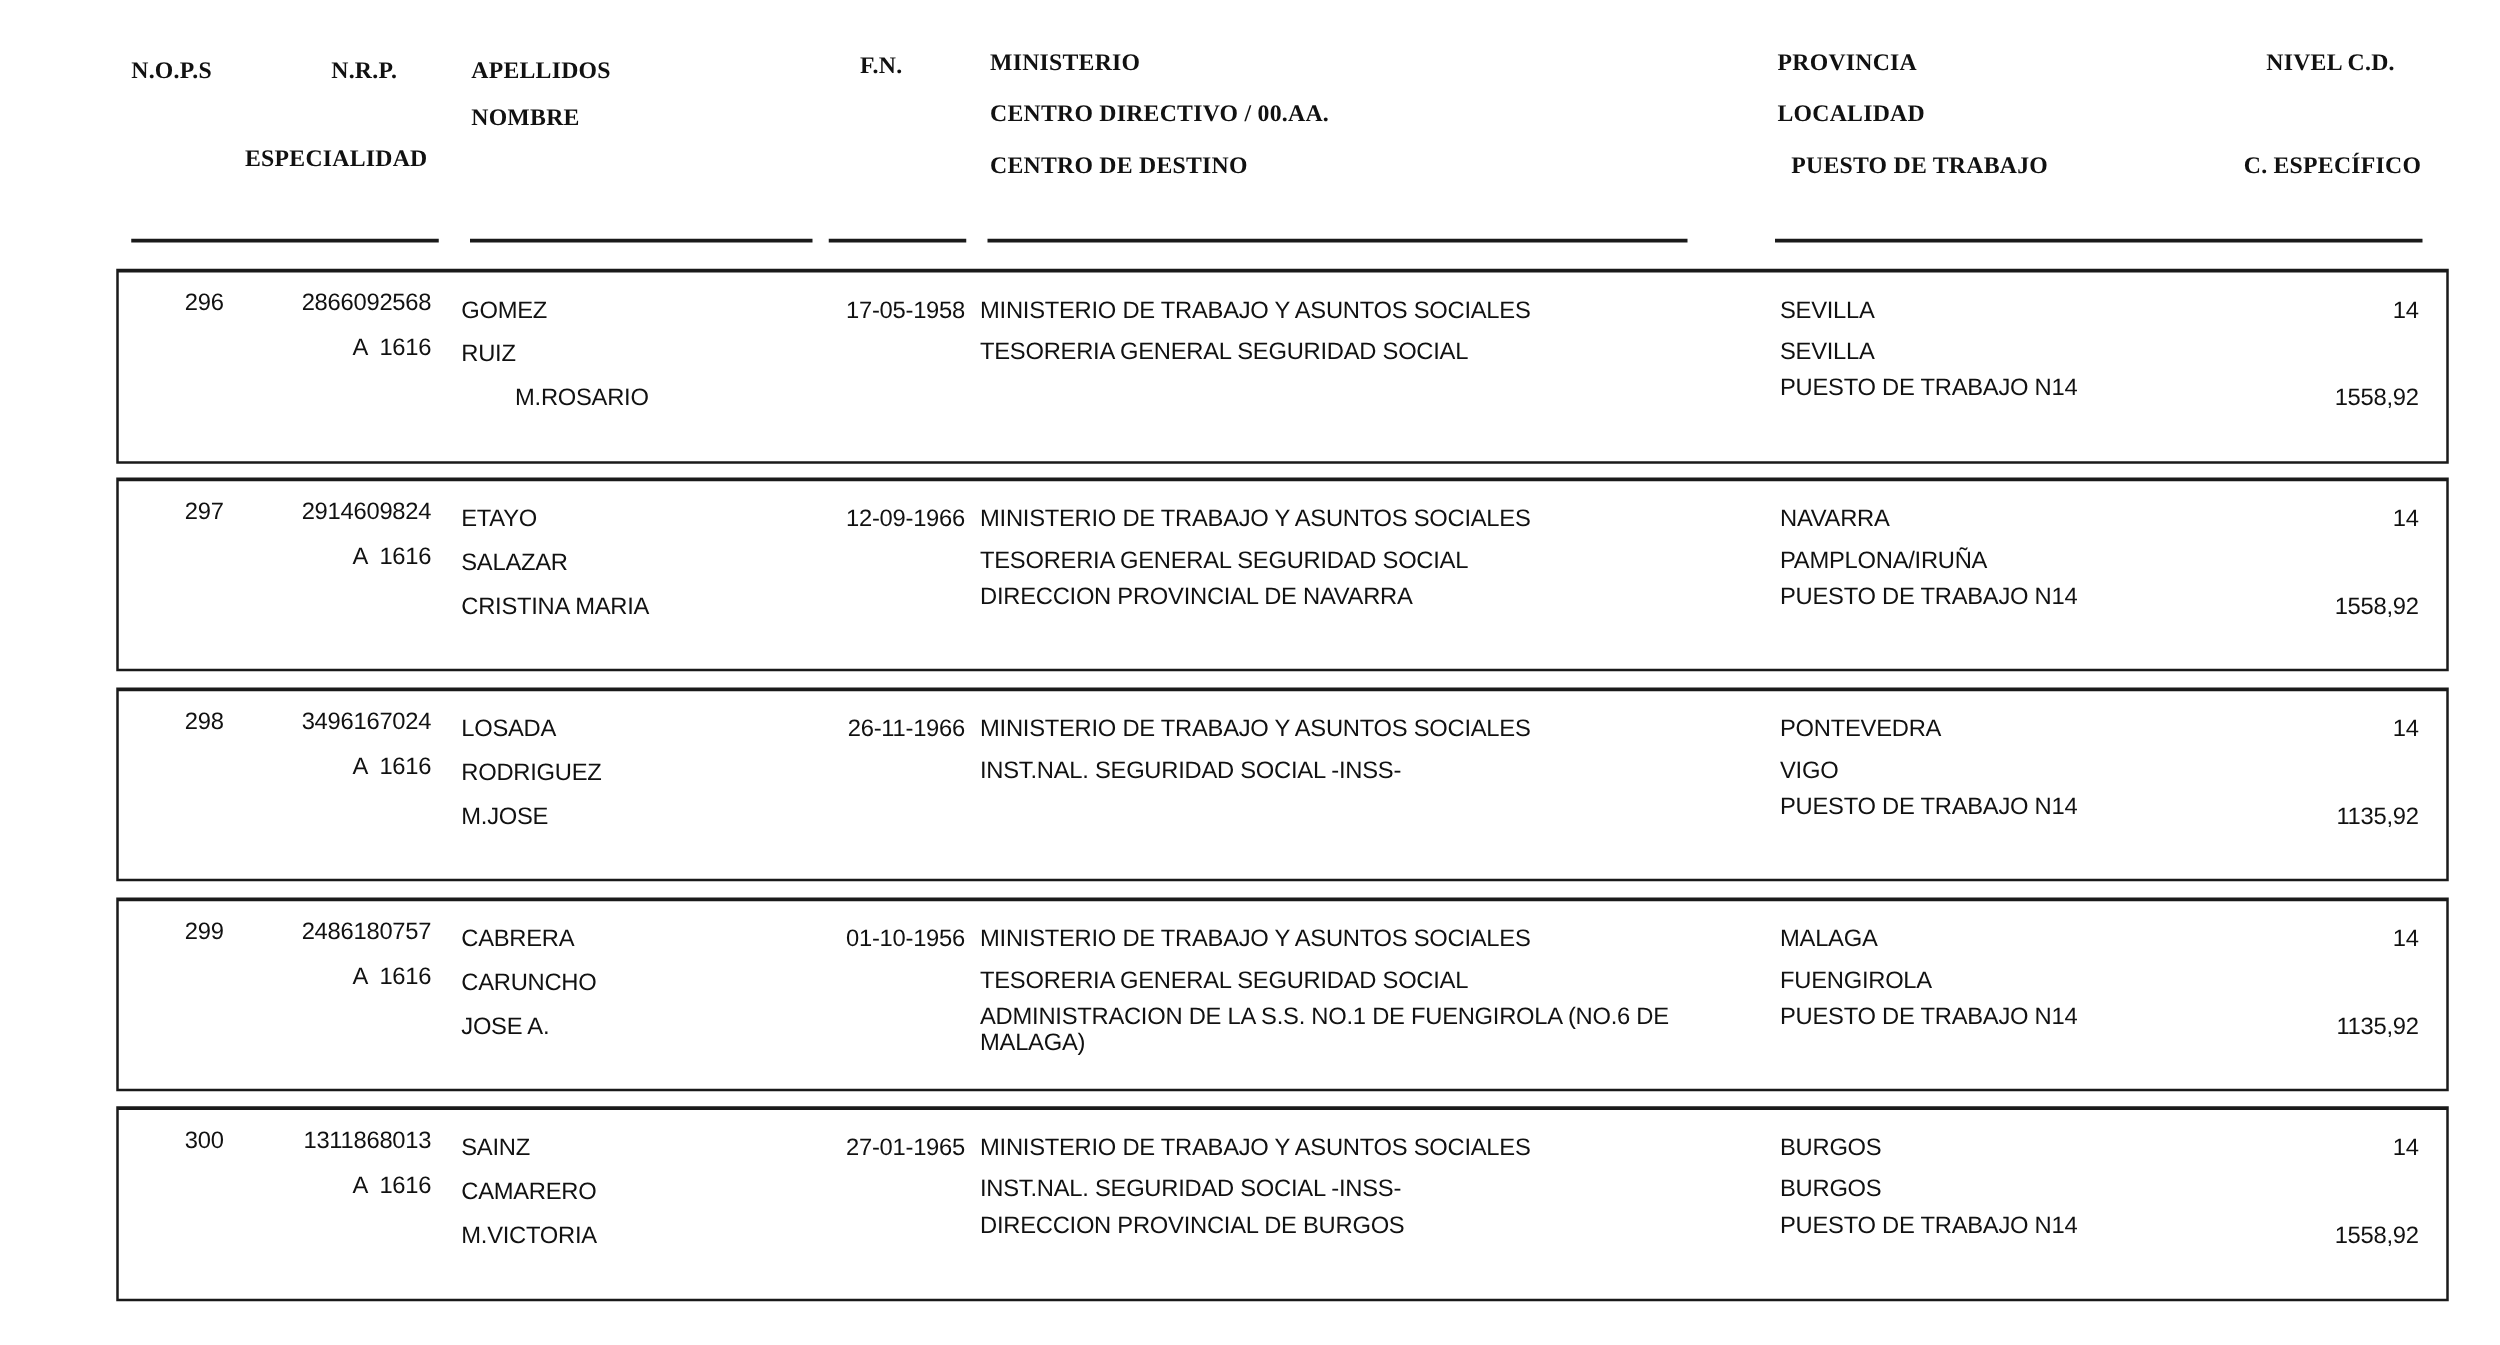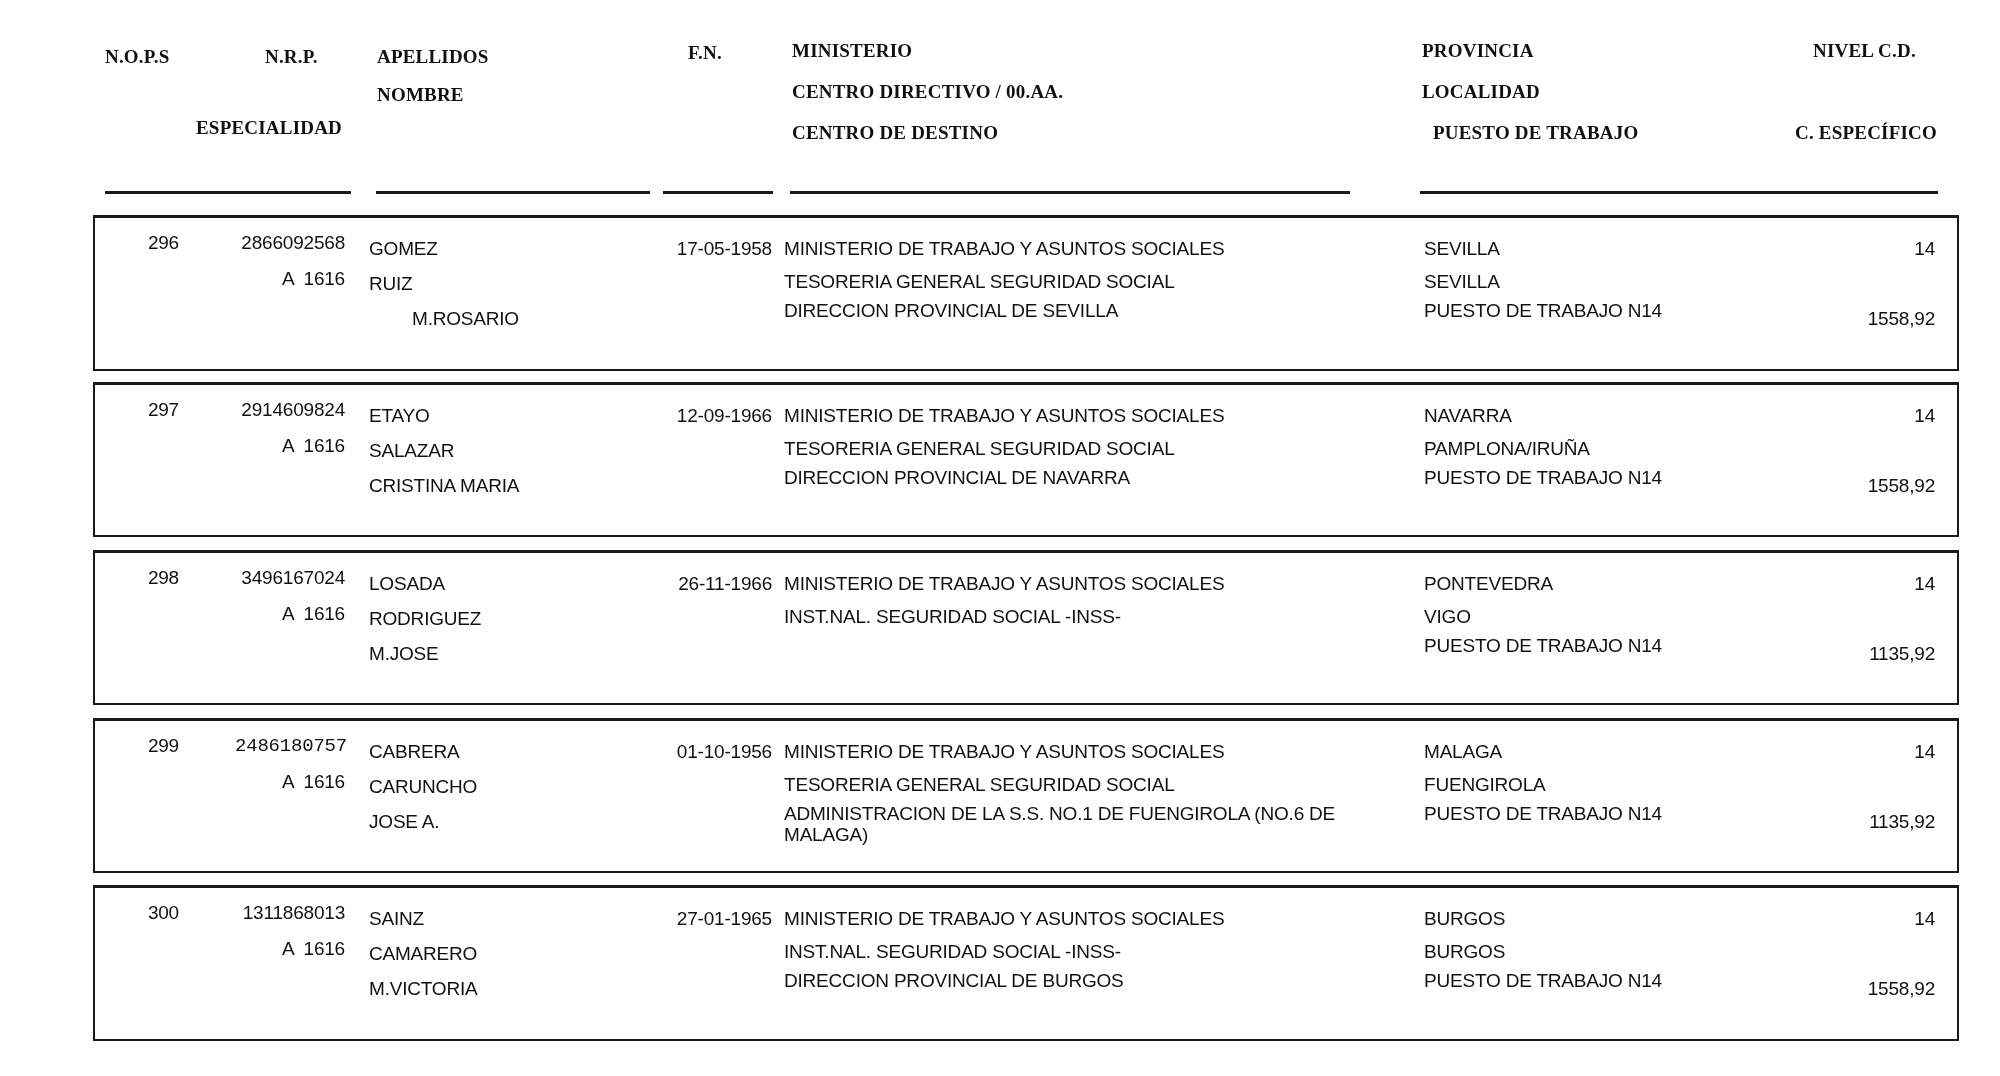--- a/index.html
+++ b/index.html
@@ -41,21 +41,20 @@
     <div class="box" style="top: 215px; height: 156px;">
     <div class="cell r" style="left:30px; top:14px; width:54px;">296</div>
     <div class="cell r" style="left:140px; top:14px; width:110px;">2866092568</div>
     <div class="cell r" style="left:140px; top:50px; width:110px; white-space:pre;">A  1616</div>
     <div class="cell" style="left:274px; top:20px;">GOMEZ</div>
     <div class="cell" style="left:274px; top:55px;">RUIZ</div>
     <div class="cell" style="left:274px; top:90px;margin-left:43px;">M.ROSARIO</div>
     <div class="cell r" style="left:560px; top:20px; width:117px;">17-05-1958</div>
     <div class="cell" style="left:689px; top:20px;">MINISTERIO DE TRABAJO Y ASUNTOS SOCIALES</div>
     <div class="cell" style="left:689px; top:53px;">TESORERIA GENERAL SEGURIDAD SOCIAL</div>
-    <div class="cell wrap" style="left:689px; top:82px;">DIRECCION PROVINCIAL DE SEVILLA</div>
     <div class="cell" style="left:1329px; top:20px;">SEVILLA</div>
     <div class="cell" style="left:1329px; top:53px;">SEVILLA</div>
     <div class="cell" style="left:1329px; top:82px;">PUESTO DE TRABAJO N14</div>
     <div class="cell r" style="left:1760px; top:20px; width:80px;">14</div>
     <div class="cell r" style="left:1730px; top:90px; width:110px;">1558,92</div>
   </div>
     <div class="box" style="top: 382px; height: 155px;">
     <div class="cell r" style="left:30px; top:14px; width:54px;">297</div>
     <div class="cell r" style="left:140px; top:14px; width:110px;">2914609824</div>
     <div class="cell r" style="left:140px; top:50px; width:110px; white-space:pre;">A  1616</div>
@@ -83,21 +82,21 @@
     <div class="cell" style="left:689px; top:20px;">MINISTERIO DE TRABAJO Y ASUNTOS SOCIALES</div>
     <div class="cell" style="left:689px; top:53px;">INST.NAL. SEGURIDAD SOCIAL -INSS-</div>
     <div class="cell" style="left:1329px; top:20px;">PONTEVEDRA</div>
     <div class="cell" style="left:1329px; top:53px;">VIGO</div>
     <div class="cell" style="left:1329px; top:82px;">PUESTO DE TRABAJO N14</div>
     <div class="cell r" style="left:1760px; top:20px; width:80px;">14</div>
     <div class="cell r" style="left:1730px; top:90px; width:110px;">1135,92</div>
   </div>
     <div class="box" style="top: 718px; height: 155px;">
     <div class="cell r" style="left:30px; top:14px; width:54px;">299</div>
-    <div class="cell r" style="left:140px; top:14px; width:110px;font-family:Liberation Mono, monospace;">2486180757</div>
+    <div class="cell r" style="left:140px; top:14px; width:110px;">2486180757</div>
     <div class="cell r" style="left:140px; top:50px; width:110px; white-space:pre;">A  1616</div>
     <div class="cell" style="left:274px; top:20px;">CABRERA</div>
     <div class="cell" style="left:274px; top:55px;">CARUNCHO</div>
     <div class="cell" style="left:274px; top:90px;">JOSE A.</div>
     <div class="cell r" style="left:560px; top:20px; width:117px;">01-10-1956</div>
     <div class="cell" style="left:689px; top:20px;">MINISTERIO DE TRABAJO Y ASUNTOS SOCIALES</div>
     <div class="cell" style="left:689px; top:53px;">TESORERIA GENERAL SEGURIDAD SOCIAL</div>
     <div class="cell wrap" style="left:689px; top:82px;">ADMINISTRACION DE LA S.S. NO.1 DE FUENGIROLA (NO.6 DE MALAGA)</div>
     <div class="cell" style="left:1329px; top:20px;">MALAGA</div>
     <div class="cell" style="left:1329px; top:53px;">FUENGIROLA</div>

